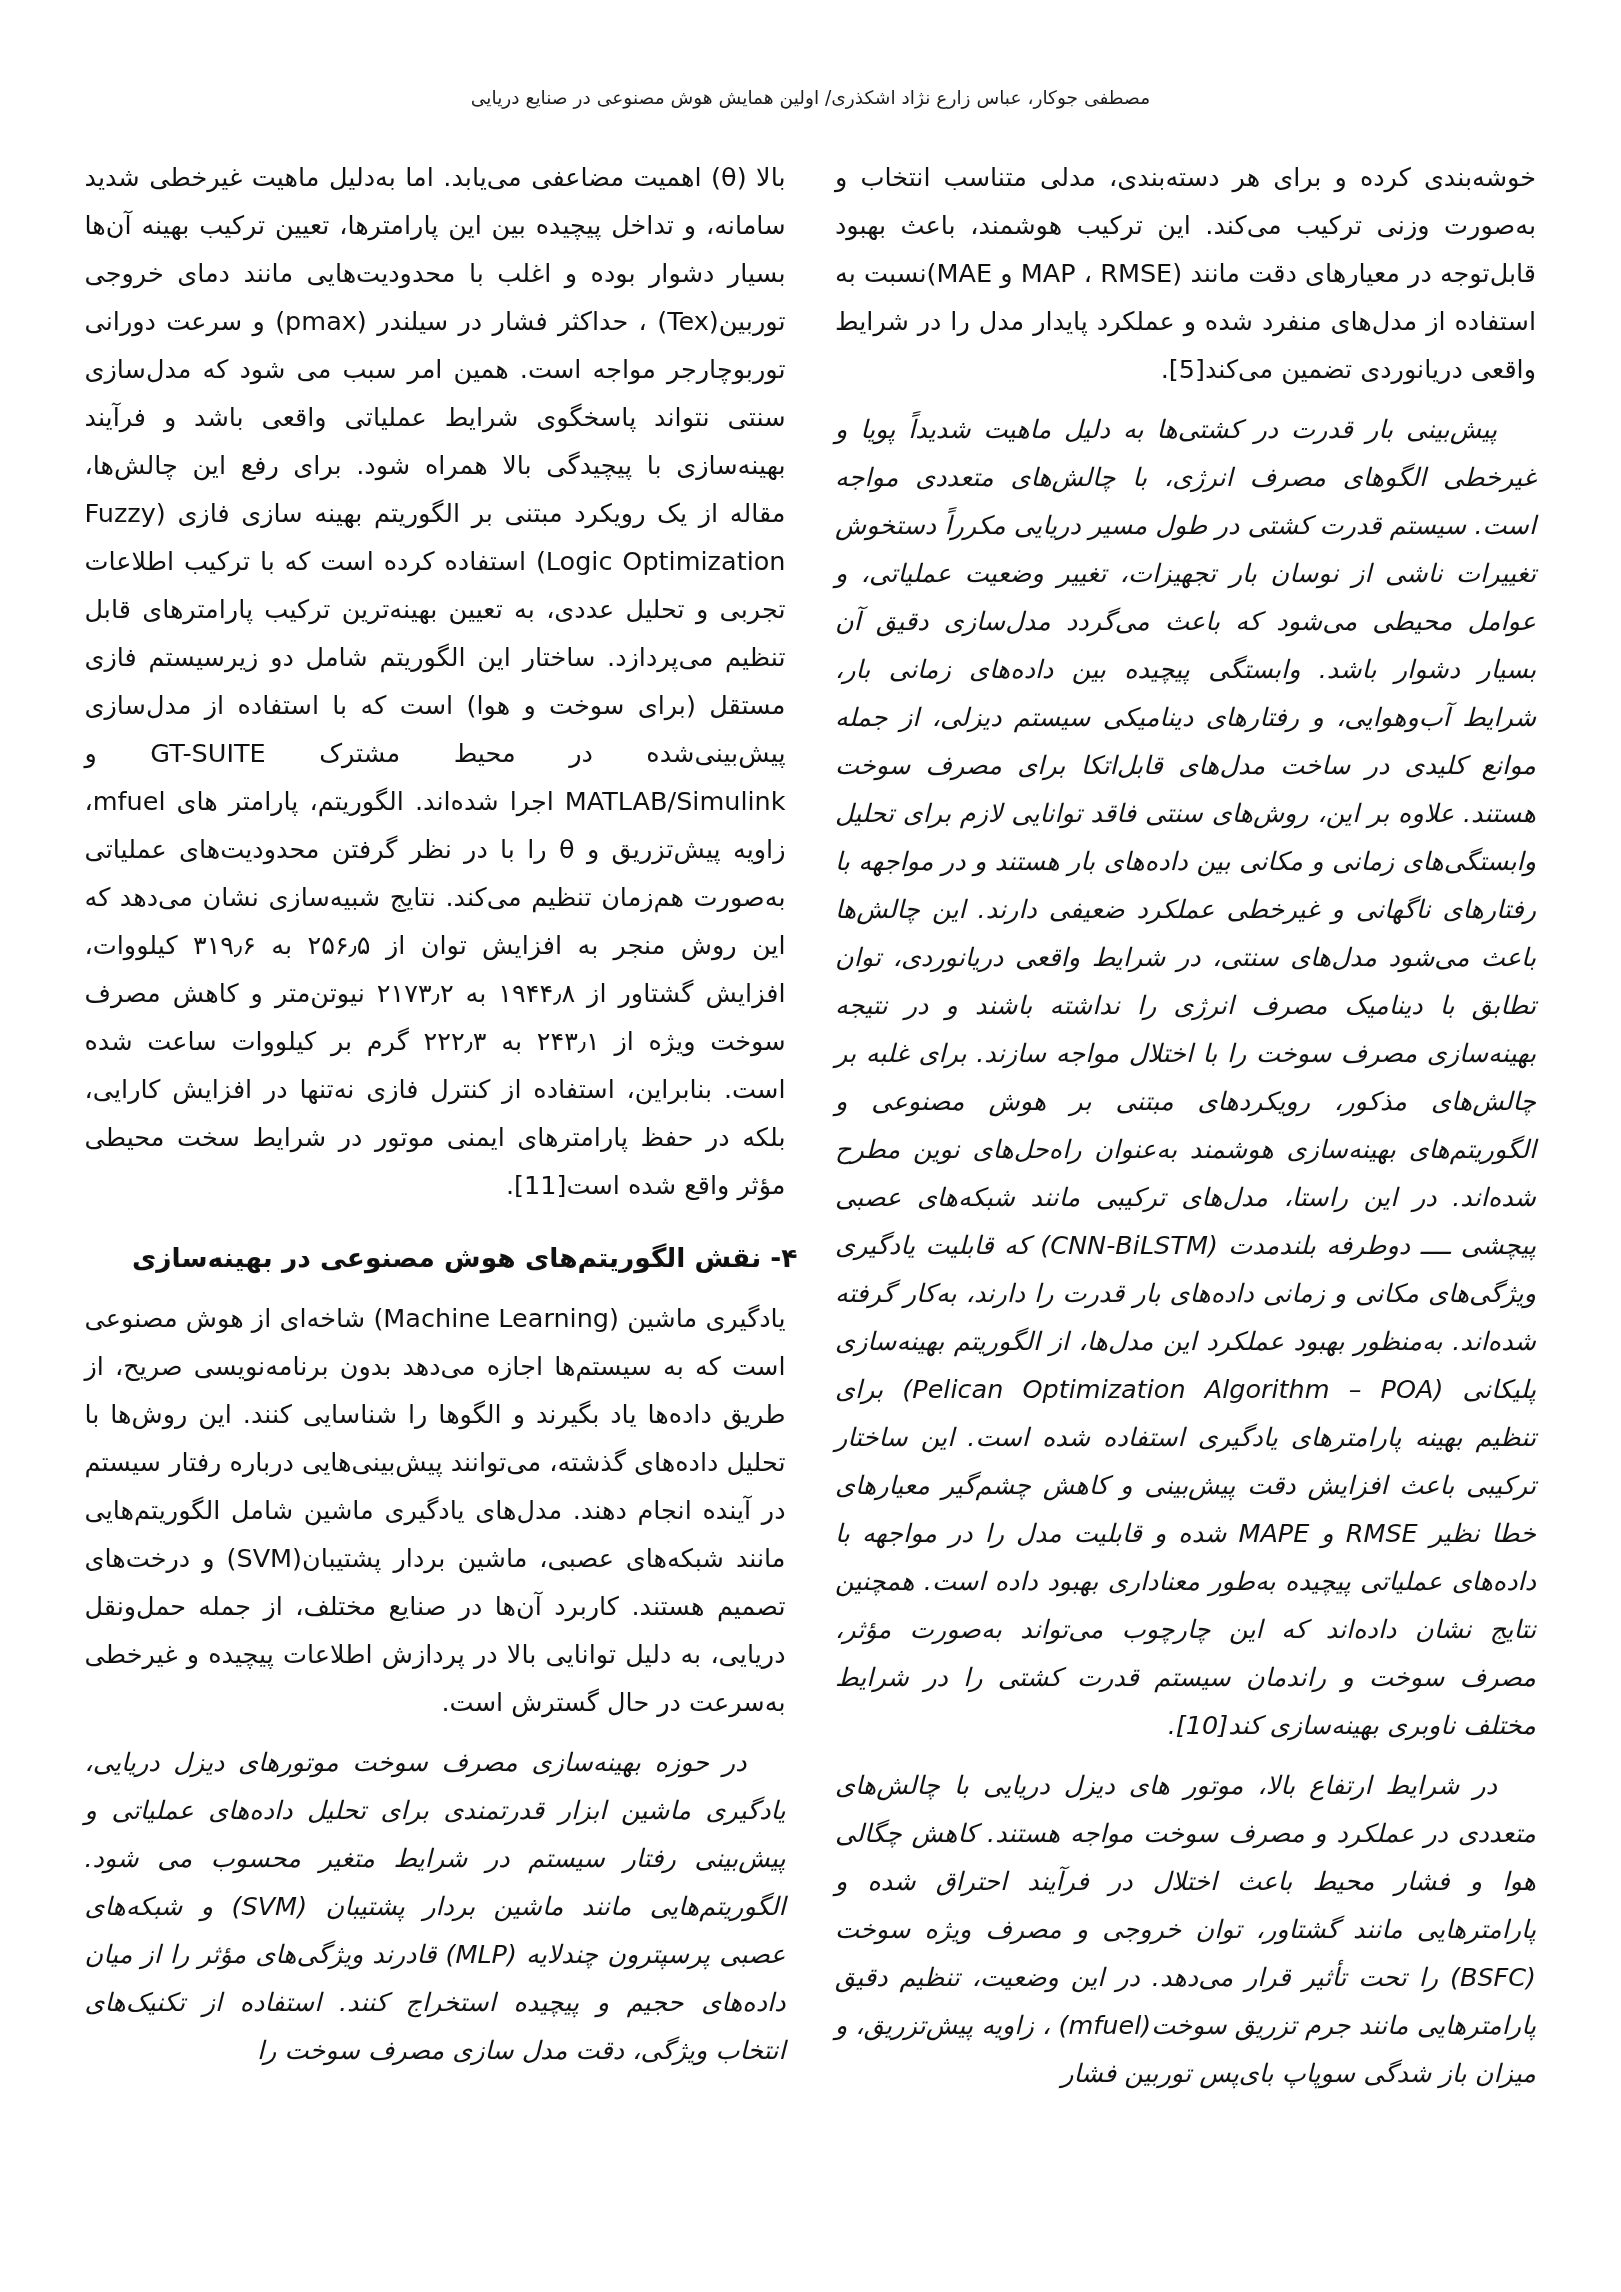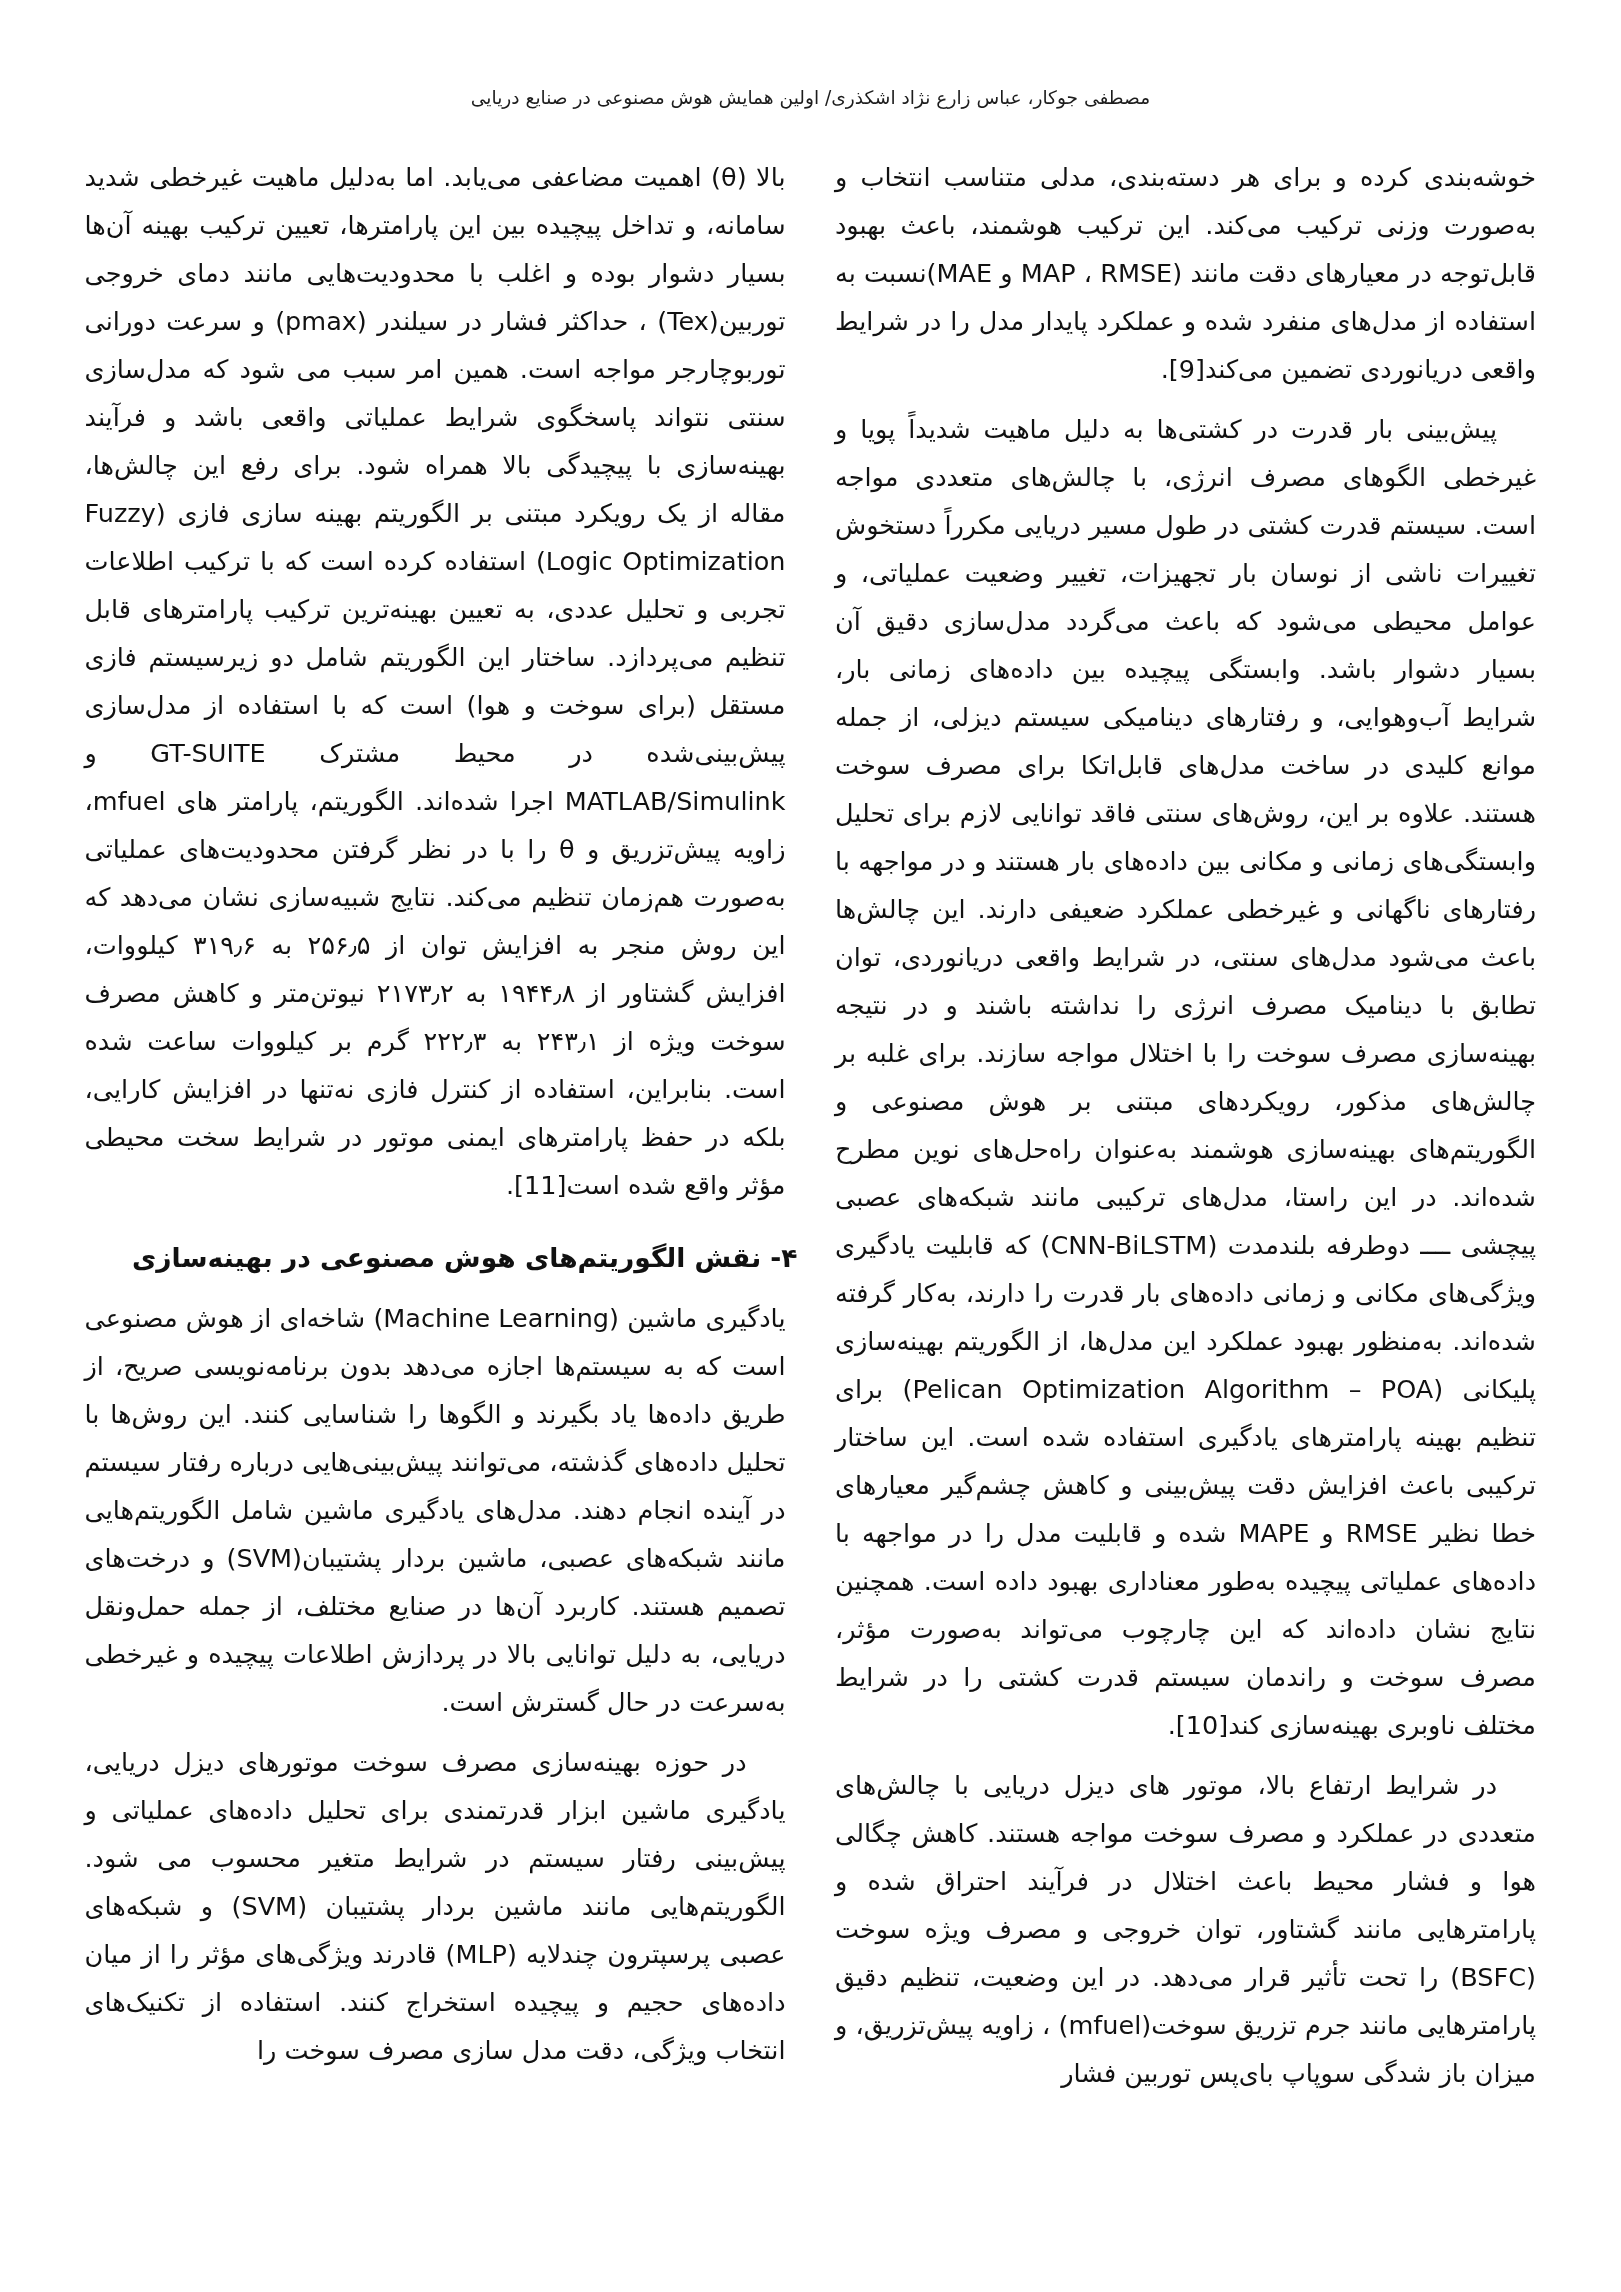--- a/index.html
+++ b/index.html
@@ -27,40 +27,40 @@
   }
   .col {
     flex:0 0 725px;
     width:725px;
     text-align:justify;
     font-size:25.5px;
     line-height:48px;
     letter-spacing:0;
   }
   .col p { margin:12px; }
-  .col p.ind { text-indent:39px; }
+  .col p.ind { text-indent:39px;font-style:italic; }
   .col h2 {
     font-size:26.5px;
     font-weight:bold;
     margin:25.5px 0 2px 0;
     line-height:48px;
     text-align:right;
   }
 </style>
 </head>
 <body>
 
 <div class="page">
 
   <div class="running-header">مصطفی جوکار، عباس زارع نژاد اشکذری/ اولین همایش هوش مصنوعی در صنایع دریایی</div>
 
   <div class="columns">
 
     <section class="col">
-      <p>خوشه‌بندی کرده و برای هر دسته‌بندی، مدلی متناسب انتخاب و به‌صورت وزنی ترکیب می‌کند. این ترکیب هوشمند، باعث بهبود قابل‌توجه در معیارهای دقت مانند (MAP ، RMSE و MAE)نسبت به استفاده از مدل‌های منفرد شده و عملکرد پایدار مدل را در شرایط واقعی دریانوردی تضمین می‌کند[9].</p>
+      <p>خوشه‌بندی کرده و برای هر دسته‌بندی، مدلی متناسب انتخاب و به‌صورت وزنی ترکیب می‌کند. این ترکیب هوشمند، باعث بهبود قابل‌توجه در معیارهای دقت مانند (MAP ، RMSE و MAE)نسبت به استفاده از مدل‌های منفرد شده و عملکرد پایدار مدل را در شرایط واقعی دریانوردی تضمین می‌کند[5].</p>
       <p class="ind">پیش‌بینی بار قدرت در کشتی‌ها به دلیل ماهیت شدیداً پویا و غیرخطی الگوهای مصرف انرژی، با چالش‌های متعددی مواجه است. سیستم قدرت کشتی در طول مسیر دریایی مکرراً دستخوش تغییرات ناشی از نوسان بار تجهیزات، تغییر وضعیت عملیاتی، و عوامل محیطی می‌شود که باعث می‌گردد مدل‌سازی دقیق آن بسیار دشوار باشد. وابستگی پیچیده بین داده‌های زمانی بار، شرایط آب‌وهوایی، و رفتارهای دینامیکی سیستم دیزلی، از جمله موانع کلیدی در ساخت مدل‌های قابل‌اتکا برای مصرف سوخت هستند. علاوه بر این، روش‌های سنتی فاقد توانایی لازم برای تحلیل وابستگی‌های زمانی و مکانی بین داده‌های بار هستند و در مواجهه با رفتارهای ناگهانی و غیرخطی عملکرد ضعیفی دارند. این چالش‌ها باعث می‌شود مدل‌های سنتی، در شرایط واقعی دریانوردی، توان تطابق با دینامیک مصرف انرژی را نداشته باشند و در نتیجه بهینه‌سازی مصرف سوخت را با اختلال مواجه سازند. برای غلبه بر چالش‌های مذکور، رویکردهای مبتنی بر هوش مصنوعی و الگوریتم‌های بهینه‌سازی هوشمند به‌عنوان راه‌حل‌های نوین مطرح شده‌اند. در این راستا، مدل‌های ترکیبی مانند شبکه‌های عصبی پیچشی ــــ دوطرفه بلندمدت (CNN-BiLSTM) که قابلیت یادگیری ویژگی‌های مکانی و زمانی داده‌های بار قدرت را دارند، به‌کار گرفته شده‌اند. به‌منظور بهبود عملکرد این مدل‌ها، از الگوریتم بهینه‌سازی پلیکانی (Pelican Optimization Algorithm – POA) برای تنظیم بهینه پارامترهای یادگیری استفاده شده است. این ساختار ترکیبی باعث افزایش دقت پیش‌بینی و کاهش چشم‌گیر معیارهای خطا نظیر RMSE و MAPE شده و قابلیت مدل را در مواجهه با داده‌های عملیاتی پیچیده به‌طور معناداری بهبود داده است. همچنین نتایج نشان داده‌اند که این چارچوب می‌تواند به‌صورت مؤثر، مصرف سوخت و راندمان سیستم قدرت کشتی را در شرایط مختلف ناوبری بهینه‌سازی کند[10].</p>
       <p class="ind">در شرایط ارتفاع بالا، موتور های دیزل دریایی با چالش‌های متعددی در عملکرد و مصرف سوخت مواجه هستند. کاهش چگالی هوا و فشار محیط باعث اختلال در فرآیند احتراق شده و پارامترهایی مانند گشتاور، توان خروجی و مصرف ویژه سوخت (BSFC) را تحت تأثیر قرار می‌دهد. در این وضعیت، تنظیم دقیق پارامترهایی مانند جرم تزریق سوخت(mfuel) ، زاویه پیش‌تزریق، و میزان باز شدگی سوپاپ بای‌پس توربین فشار</p>
     </section>
 
     <section class="col">
       <p>بالا (θ) اهمیت مضاعفی می‌یابد. اما به‌دلیل ماهیت غیرخطی شدید سامانه، و تداخل پیچیده بین این پارامترها، تعیین ترکیب بهینه آن‌ها بسیار دشوار بوده و اغلب با محدودیت‌هایی مانند دمای خروجی توربین(Tex) ، حداکثر فشار در سیلندر (pmax) و سرعت دورانی توربوچارجر مواجه است. همین امر سبب می شود که مدل‌سازی سنتی نتواند پاسخگوی شرایط عملیاتی واقعی باشد و فرآیند بهینه‌سازی با پیچیدگی بالا همراه شود. برای رفع این چالش‌ها، مقاله از یک رویکرد مبتنی بر الگوریتم بهینه سازی فازی (Fuzzy Logic Optimization) استفاده کرده است که با ترکیب اطلاعات تجربی و تحلیل عددی، به تعیین بهینه‌ترین ترکیب پارامترهای قابل تنظیم می‌پردازد. ساختار این الگوریتم شامل دو زیرسیستم فازی مستقل (برای سوخت و هوا) است که با استفاده از مدل‌سازی پیش‌بینی‌شده در محیط مشترک GT-SUITE و MATLAB/Simulink اجرا شده‌اند. الگوریتم، پارامتر های mfuel، زاویه پیش‌تزریق و θ را با در نظر گرفتن محدودیت‌های عملیاتی به‌صورت هم‌زمان تنظیم می‌کند. نتایج شبیه‌سازی نشان می‌دهد که این روش منجر به افزایش توان از ۲۵۶٫۵ به ۳۱۹٫۶ کیلووات، افزایش گشتاور از ۱۹۴۴٫۸ به ۲۱۷۳٫۲ نیوتن‌متر و کاهش مصرف سوخت ویژه از ۲۴۳٫۱ به ۲۲۲٫۳ گرم بر کیلووات ساعت شده است. بنابراین، استفاده از کنترل فازی نه‌تنها در افزایش کارایی، بلکه در حفظ پارامترهای ایمنی موتور در شرایط سخت محیطی مؤثر واقع شده است[11].</p>
       <h2>۴- نقش الگوریتم‌های هوش مصنوعی در بهینه‌سازی</h2>
       <p>یادگیری ماشین (Machine Learning) شاخه‌ای از هوش مصنوعی است که به سیستم‌ها اجازه می‌دهد بدون برنامه‌نویسی صریح، از طریق داده‌ها یاد بگیرند و الگوها را شناسایی کنند. این روش‌ها با تحلیل داده‌های گذشته، می‌توانند پیش‌بینی‌هایی درباره رفتار سیستم در آینده انجام دهند. مدل‌های یادگیری ماشین شامل الگوریتم‌هایی مانند شبکه‌های عصبی، ماشین بردار پشتیبان(SVM) و درخت‌های تصمیم هستند. کاربرد آن‌ها در صنایع مختلف، از جمله حمل‌ونقل دریایی، به دلیل توانایی بالا در پردازش اطلاعات پیچیده و غیرخطی به‌سرعت در حال گسترش است.</p>
       <p class="ind">در حوزه بهینه‌سازی مصرف سوخت موتورهای دیزل دریایی، یادگیری ماشین ابزار قدرتمندی برای تحلیل داده‌های عملیاتی و پیش‌بینی رفتار سیستم در شرایط متغیر محسوب می شود. الگوریتم‌هایی مانند ماشین بردار پشتیبان (SVM) و شبکه‌های عصبی پرسپترون چندلایه (MLP) قادرند ویژگی‌های مؤثر را از میان داده‌های حجیم و پیچیده استخراج کنند. استفاده از تکنیک‌های انتخاب ویژگی، دقت مدل سازی مصرف سوخت را</p>
     </section>

